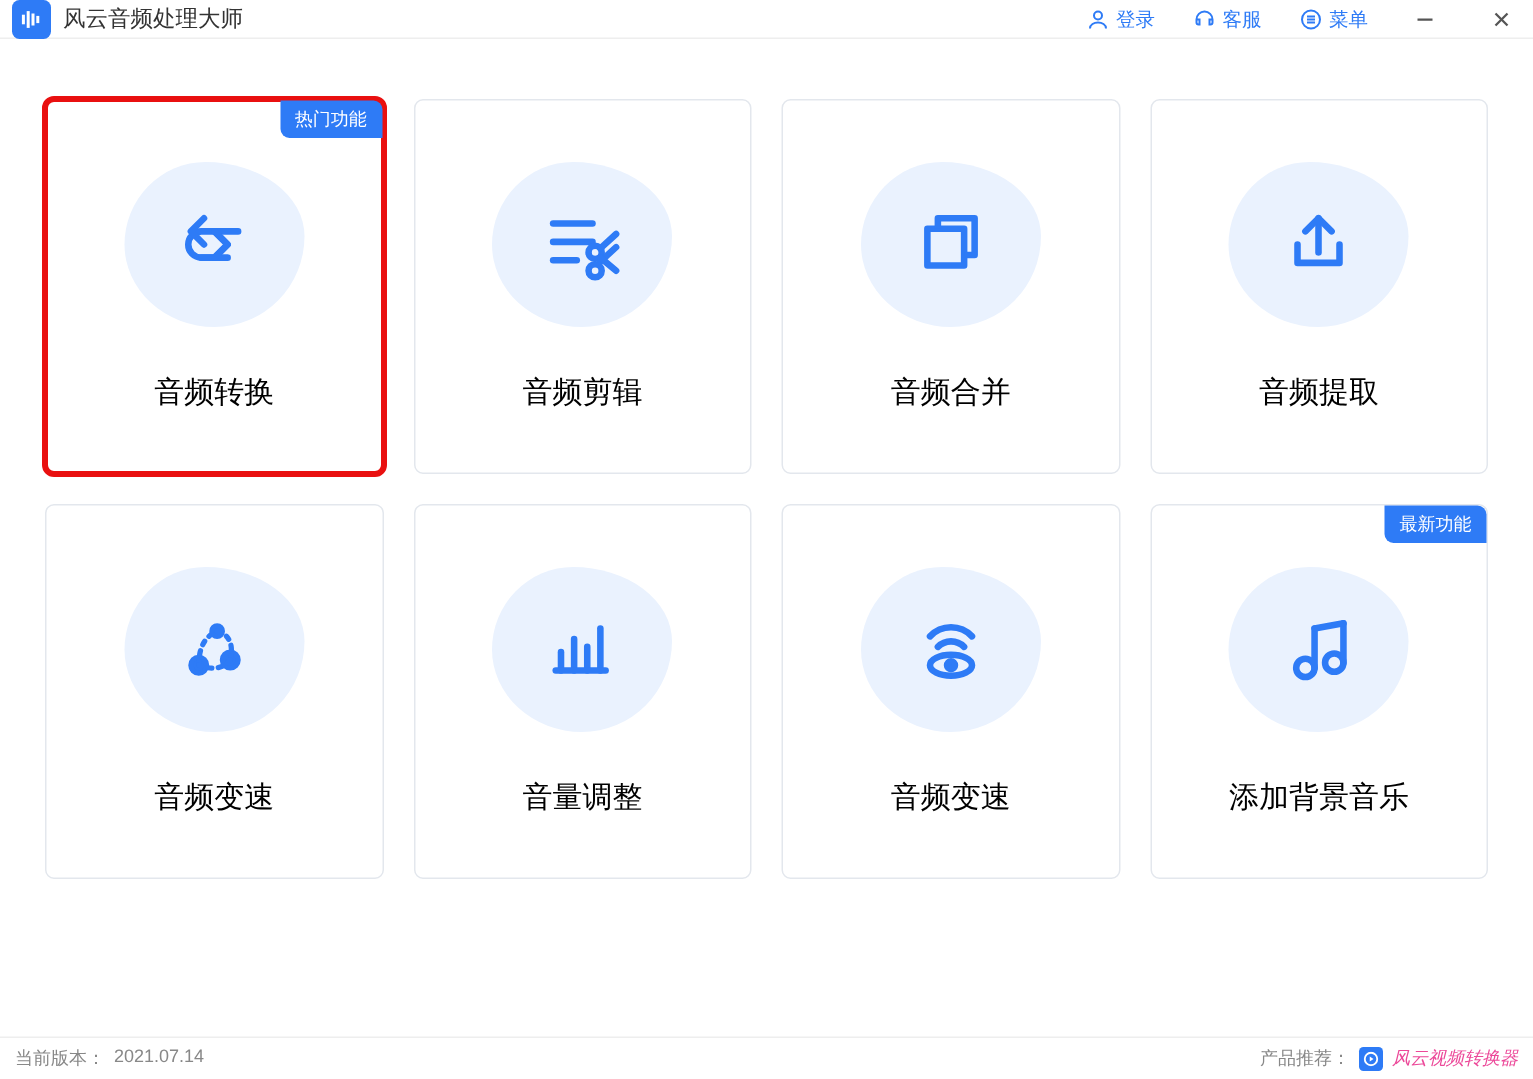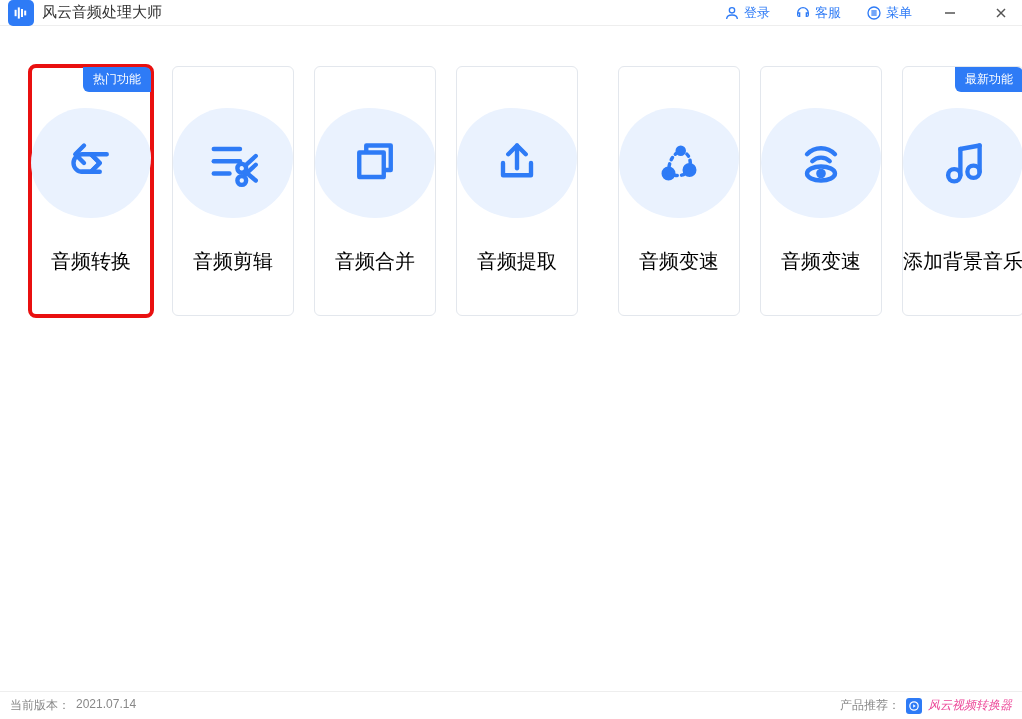--- a/index.html
+++ b/index.html
@@ -58,22 +58,22 @@
   align-items: center;
   justify-content: center;
   cursor: pointer;
   color: #555;
   font-size: 15px;
 }
 .main {
   flex: 1;
   padding: 40px 30px 30px 30px;
   display: flex;
-  flex-direction: row;
-  gap: 40px;
+  flex-direction: column;
+  gap: 20px;
 }
 .grid-row {
   display: flex;
   gap: 20px;
 }
 .card {
   position: relative;
   flex: 1;
   height: 250px;
   border: 1px solid #e3e7ed;
@@ -266,20 +266,33 @@
           <circle cx="44" cy="40" r="6" fill="#2e7bf6"></circle>
           <circle cx="34" cy="18" r="4" fill="#2e7bf6"></circle>
           <path d="M20 44 Q 20 24 34 18" stroke-dasharray="3 5"></path>
           <path d="M34 18 Q 48 22 44 40" stroke-dasharray="3 5"></path>
           <path d="M44 40 Q 36 50 20 44" stroke-dasharray="3 5"></path>
         </svg>
       </div>
       <div class="card-label">音频变速</div>
     </div>
 
+    <div class="card">
+      <div class="icon-circle">
+        <div class="blob"></div>
+        <svg viewBox="0 0 64 64" fill="none" stroke="#2e7bf6" stroke-width="5" stroke-linecap="round">
+          <line x1="16" y1="48" x2="16" y2="34"></line>
+          <line x1="26" y1="48" x2="26" y2="24"></line>
+          <line x1="36" y1="48" x2="36" y2="30"></line>
+          <line x1="46" y1="48" x2="46" y2="16"></line>
+          <line x1="12" y1="48" x2="50" y2="48"></line>
+        </svg>
+      </div>
+      <div class="card-label">音量调整</div>
+    </div>
 
     <div class="card">
       <div class="icon-circle">
         <div class="blob"></div>
         <svg viewBox="0 0 64 64" fill="none" stroke="#2e7bf6" stroke-width="5" stroke-linecap="round">
           <ellipse cx="32" cy="44" rx="16" ry="8"></ellipse>
           <circle cx="32" cy="44" r="3" fill="#2e7bf6"></circle>
           <path d="M22 30 a14 14 0 0120 0"></path>
           <path d="M16 22 a22 22 0 0132 0"></path>
         </svg>

